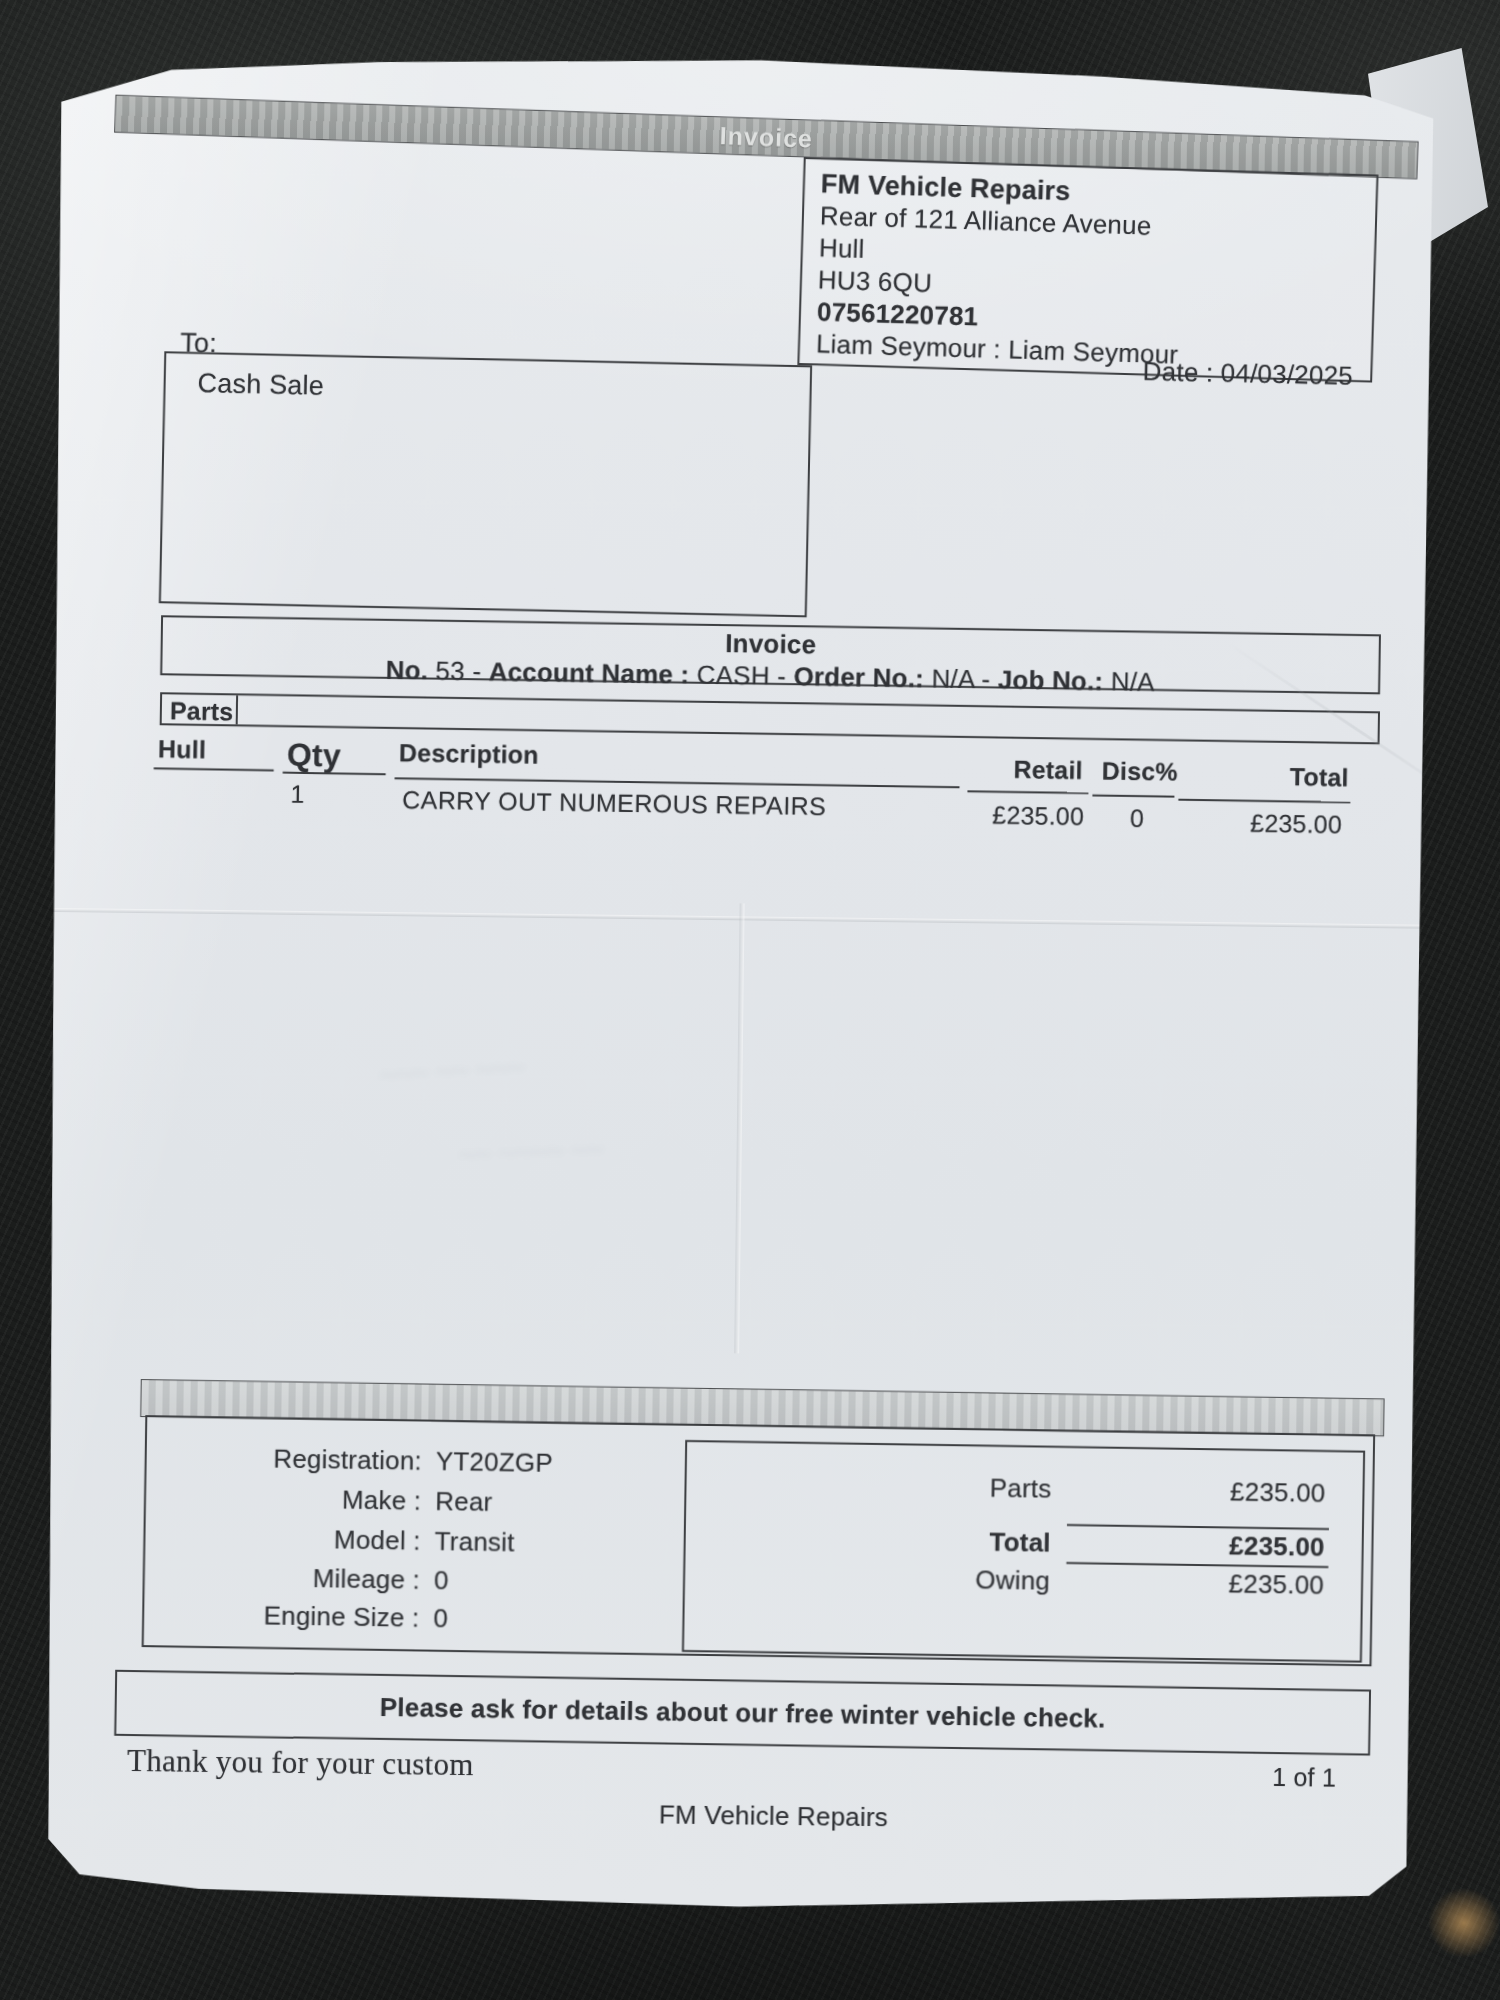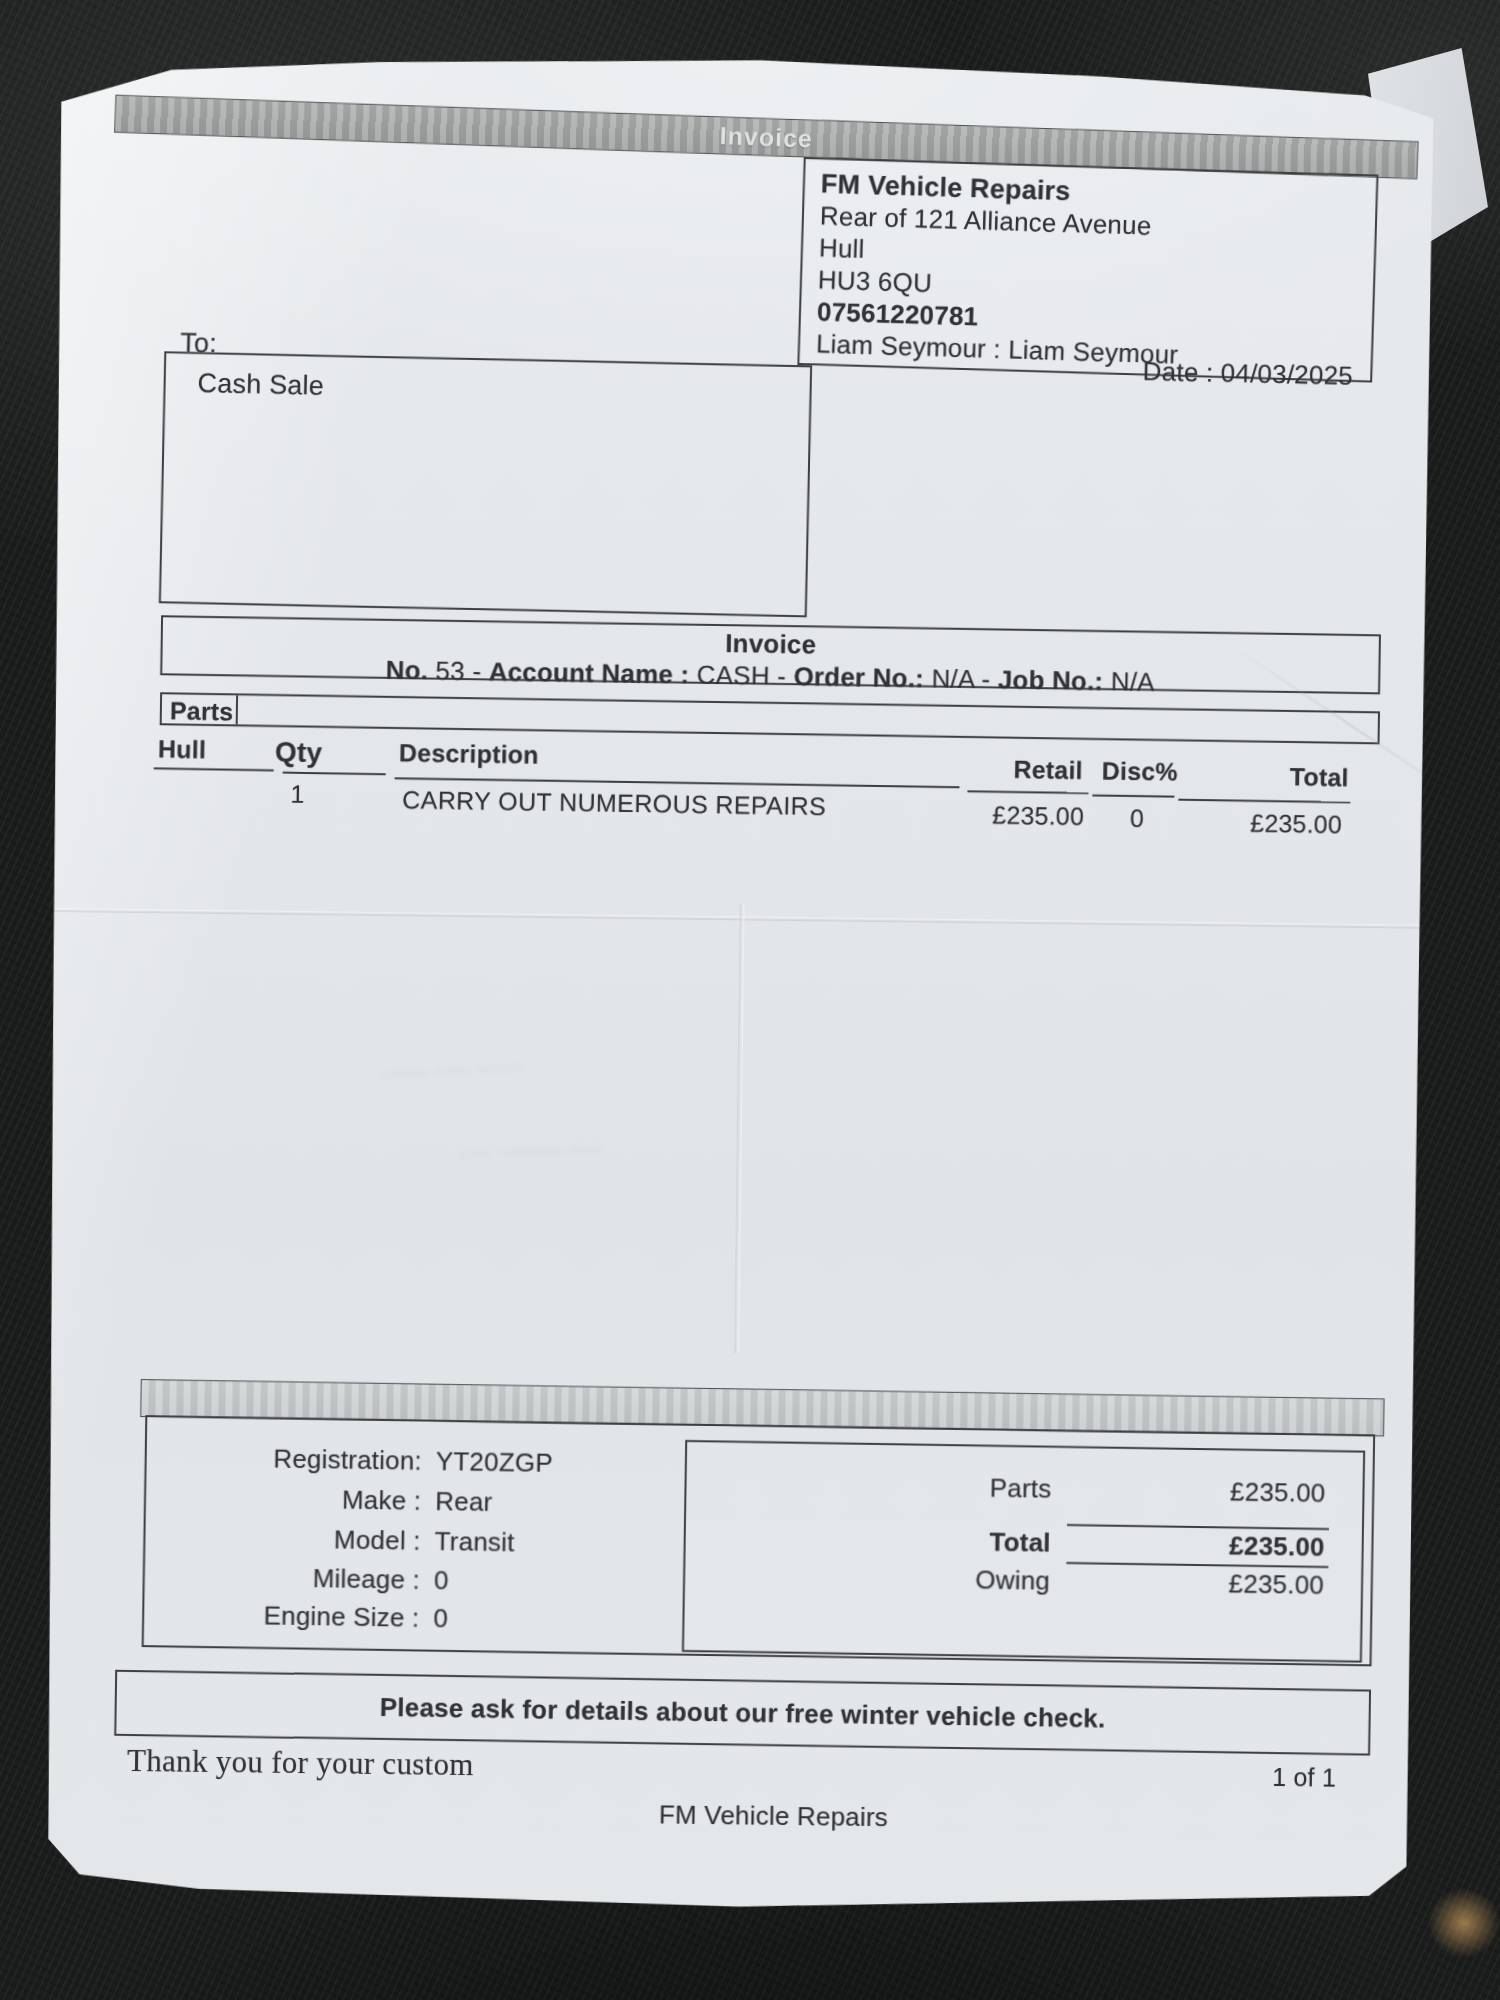--- a/index.html
+++ b/index.html
@@ -164,21 +164,21 @@
     </div>
   </div>
 
   <div class="abs parts-band r02">
     <span class="lbl txt">Parts</span>
     <span class="div-v"></span>
   </div>
 
   <div class="abs r02" style="left:0;top:0;width:1372px;height:800px;">
     <span class="abs txt b" style="left:107px;top:683px;font-size:25px;">Hull</span>
-    <span class="abs txt b" style="left:224px;top:683px;font-size:28px;">Qty</span>
+    <span class="abs txt b" style="left:236px;top:683px;font-size:32px;">Qty</span>
     <span class="abs txt b" style="left:348px;top:683px;font-size:25px;">Description</span>
     <span class="abs txt b" style="left:900px;top:690px;width:132px;text-align:right;font-size:25px;">Retail</span>
     <span class="abs txt b" style="left:1051px;top:690px;width:72px;text-align:center;font-size:25px;">Disc%</span>
     <span class="abs txt b" style="left:1160px;top:693px;width:138px;text-align:right;font-size:25px;">Total</span>
 
     <span class="u" style="left:103px;top:716px;width:120px;"></span>
     <span class="u" style="left:232px;top:718px;width:103px;"></span>
     <span class="u" style="left:344px;top:722px;width:565px;"></span>
     <span class="u" style="left:917px;top:726px;width:121px;"></span>
     <span class="u" style="left:1042px;top:728px;width:82px;"></span>

